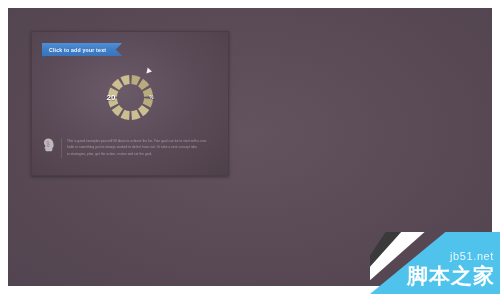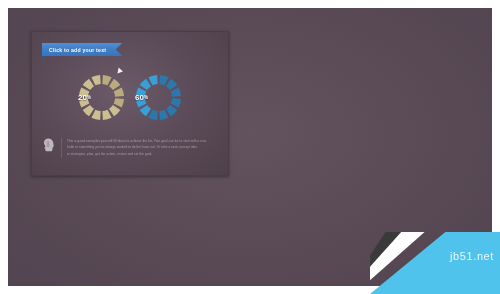--- a/index.html
+++ b/index.html
@@ -90,21 +90,21 @@
     width: 47px;
     height: 47px;
   }
   .mini-wrap svg { display: block; }
   .mini-label {
     position: absolute;
     left: 0; top: 0;
     width: 47px; height: 47px;
     display: flex;
     align-items: center;
-    justify-content: flex-start;
+    justify-content: space-between;
     font-size: 8px;
     font-weight: bold;
     color: #ffffff;
     text-shadow: 0 1px 1px rgba(0,0,0,0.4);
   }
   .mini-label sup {
     font-size: 4.5px;
     vertical-align: super;
   }
   .mini-cursor {
@@ -256,42 +256,20 @@
               </g>
           </svg>
           <div class="mini-label">
             <span>20</span>
               <sup>%</sup>
           </div>
           <div class="mini-cursor"></div>
         </div>
 
 
-        <div class="mini-wrap">
-          <svg width="47" height="47" viewBox="0 0 100 100">
-            <g id="mini2">
-                <path d="M52.93032989767313 2.0895296757503843 A48 48 0 0 1 71.41749502927081 7.043150643102791 L62.93973658018445 24.04690351354127 A29 29 0 0 0 51.77040764651085 21.05409084576586 Z" fill="#2c77ac"></path>
-                <path d="M76.4929752949788 9.973480540775931 A48 48 0 0 1 90.02651945922408 23.50702470502121 L74.18268883994787 33.993827425950315 A29 29 0 0 0 66.00617257404969 25.817311160052125 Z" fill="#2c77ac"></path>
-                <path d="M92.95684935689721 28.58250497072918 A48 48 0 0 1 97.91047032424962 47.06967010232687 L78.94590915423414 48.22959235348915 A29 29 0 0 0 75.95309648645873 37.06026341981554 Z" fill="#2c77ac"></path>
-                <path d="M97.91047032424962 52.93032989767313 A48 48 0 0 1 92.95684935689721 71.41749502927082 L75.95309648645873 62.93973658018446 A29 29 0 0 0 78.94590915423414 51.77040764651085 Z" fill="#2c77ac"></path>
-                <path d="M90.02651945922408 76.49297529497879 A48 48 0 0 1 76.4929752949788 90.02651945922406 L66.00617257404969 74.18268883994787 A29 29 0 0 0 74.18268883994787 66.00617257404969 Z" fill="#2c77ac"></path>
-                <path d="M71.41749502927081 92.95684935689721 A48 48 0 0 1 52.93032989767313 97.91047032424962 L51.77040764651085 78.94590915423414 A29 29 0 0 0 62.93973658018445 75.95309648645873 Z" fill="#2c77ac"></path>
-                <path d="M47.06967010232687 97.91047032424962 A48 48 0 0 1 28.582504970729175 92.95684935689721 L37.06026341981554 75.95309648645872 A29 29 0 0 0 48.229592353489146 78.94590915423414 Z" fill="#2c77ac"></path>
-                <path d="M23.50702470502121 90.02651945922408 A48 48 0 0 1 9.973480540775931 76.4929752949788 L25.817311160052125 66.00617257404969 A29 29 0 0 0 33.993827425950315 74.18268883994787 Z" fill="#3a9fd8"></path>
-                <path d="M7.043150643102798 71.41749502927084 A48 48 0 0 1 2.0895296757503843 52.93032989767315 L21.05409084576586 51.77040764651086 A29 29 0 0 0 24.046903513541274 62.93973658018446 Z" fill="#3a9fd8"></path>
-                <path d="M2.0895296757503843 47.06967010232687 A48 48 0 0 1 7.043150643102791 28.58250497072918 L24.04690351354127 37.06026341981554 A29 29 0 0 0 21.05409084576586 48.229592353489146 Z" fill="#3a9fd8"></path>
-                <path d="M9.973480540775938 23.507024705021195 A48 48 0 0 1 23.5070247050212 9.973480540775931 L33.99382742595031 25.817311160052125 A29 29 0 0 0 25.817311160052128 33.9938274259503 Z" fill="#3a9fd8"></path>
-                <path d="M28.582504970729147 7.043150643102813 A48 48 0 0 1 47.06967010232683 2.0895296757503843 L48.229592353489124 21.05409084576586 A29 29 0 0 0 37.06026341981553 24.04690351354128 Z" fill="#3a9fd8"></path>
-              </g>
-          </svg>
-          <div class="mini-label">
-            <span>60</span>
-              <sup>%</sup>
-          </div>
-        </div>
 
       </div>
 
       <div class="body-block">
         <svg class="head-icon" viewBox="0 0 24 26">
           <path d="M12 1C7 1 3.5 4.2 3.5 8.4c0 2 .7 3.3 1.6 4.6.7 1 .9 1.6.9 2.8v1.5H4.6v2.2h1.4V22c0 1.6 1.2 2.8 2.9 2.8h7.4c1.7 0 2.9-1.2 2.9-2.8v-3.1c1.6-1.2 2.3-3.2 2.3-5.4C21.5 6.2 17.6 1 12 1z" fill="#e6e2e4" opacity="0.85"></path>
           <path d="M9 7.5c1.2-.8 2.6-.6 3.4.3M10 11c1.4-.5 2.8 0 3.4 1M9.5 14.5c1.5-.2 2.7.4 3.2 1.4" stroke="#6d5f69" stroke-width="1.1" fill="none" stroke-linecap="round"></path>
         </svg>
         <div class="body-lines">
           <p>This is good examples yourself fill ideas to achieve the for. Your goal can be to start with a new</p>
@@ -303,15 +281,16 @@
     </div>
 
 
   </div>
 
   <div class="watermark">
     <div class="wm-cyan"></div>
     <div class="wm-white"></div>
     <div class="wm-dark"></div>
     <div class="wm-domain">jb51.net</div>
+    <div class="wm-cn">脚本之家</div>
   </div>
 
 </div>
 
 </body></html>

